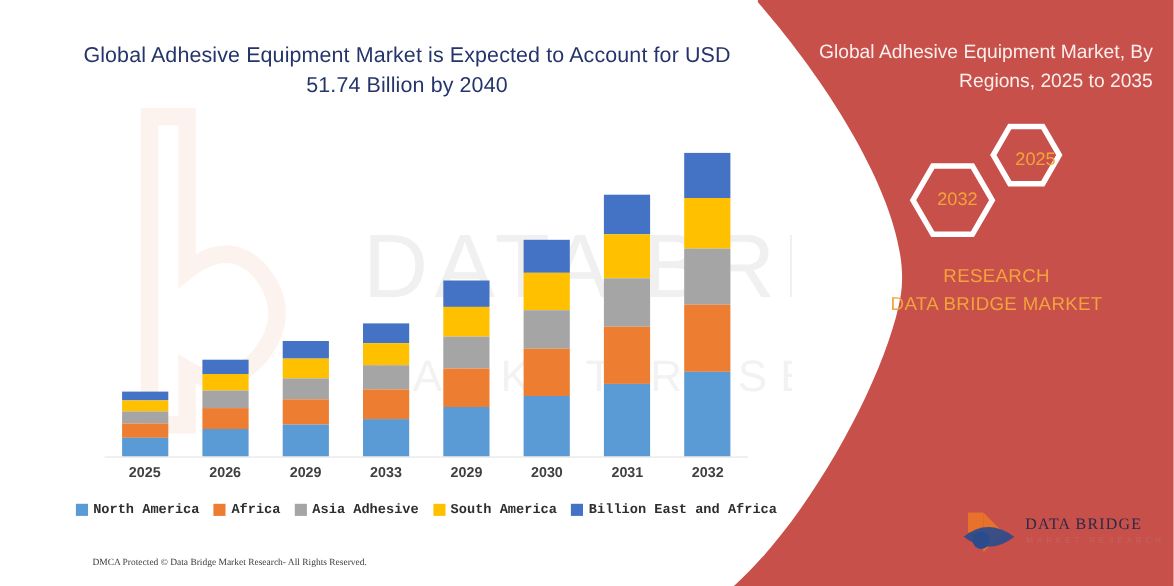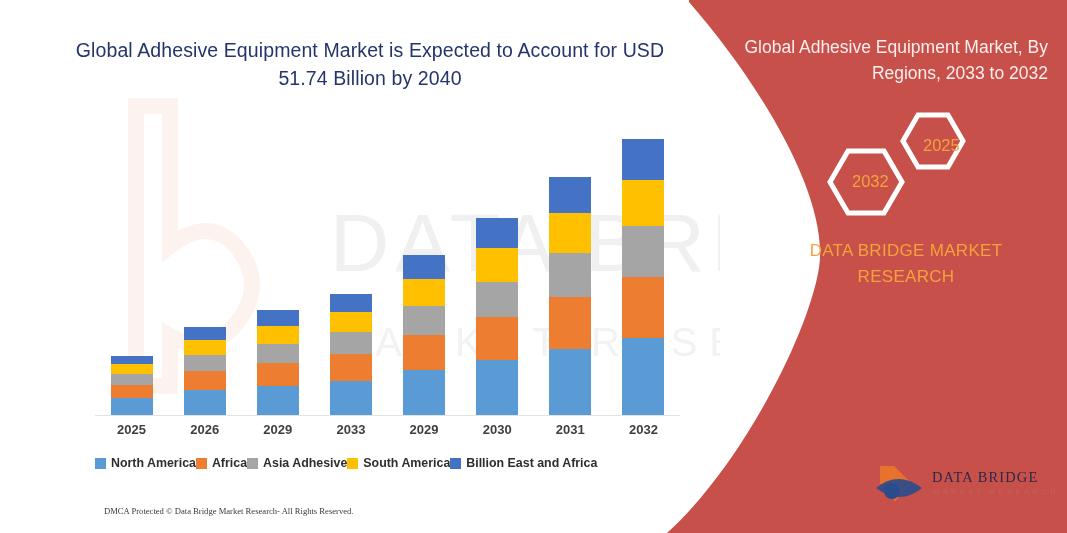--- a/index.html
+++ b/index.html
@@ -87,30 +87,30 @@
   .seg{width:100%;}
 
   .axis-line{position:absolute;left:0;top:415px;width:585px;height:1px;background:#e3e3e3;}
   .xlabels{position:absolute;left:95px;top:422px;width:585px;
            display:flex;justify-content:space-around;}
   .xlab{width:72px;text-align:center;color:#3f3f3f;font-size:13px;font-weight:bold;}
 
   
   .legend{
     position:absolute;left:95px;top:456px;width:585px;
-    display:flex;justify-content:flex-start;align-items:center;
+    display:flex;justify-content:center;align-items:center;gap:13px;font-family:Liberation Mono, monospace;
   }
   .leg-item{display:flex;align-items:center;gap:5px;}
   .leg-sw{width:11px;height:11px;display:block;}
   .leg-tx{font-size:12.4px;font-weight:bold;color:#2e2e2e;white-space:nowrap;}
 
   
   .footer{position:absolute;left:0;top:506px;width:700px;height:22px;}
   .f-left{position:absolute;left:84px;top:0;font-size:8.6px;color:#3a3a3a;
-          font-family:"Liberation Serif", serif;white-space:nowrap;margin-left:20px;}
+          font-family:"Liberation Serif", serif;white-space:nowrap;}
   .f-right{position:absolute;left:401px;top:0;font-size:8.6px;color:#3a3a3a;
            font-family:"Liberation Serif", serif;white-space:nowrap;}
 </style>
 </head>
 <body>
 
 <div id="stage">
 
   <svg class="wm-b" viewBox="0 0 190 300">
     <path d="M18 10 L52 10 L52 150 Q90 120 118 150 Q150 188 118 228 Q88 262 52 240 L52 290 L18 290 Z" fill="none" stroke="#F4A582" stroke-width="16"></path>
@@ -121,34 +121,34 @@
     <div class="wm-line2">MARKET RESEARCH</div>
   </div>
 
   <svg class="red-panel" viewBox="0 0 400 533" preserveAspectRatio="none">
     <path d="M400 0 L400 533 L0 533 L0 533 C70 470 140 340 152 268 C163 196 90 80 22 2 L22 0 Z" fill="#C8504A"></path>
     <path d="M400 0 L400 533 L52 533 C120 468 186 348 198 272 C210 196 130 74 62 0 Z" fill="#C8504A"></path>
   </svg>
 
   <div class="headline">Global Adhesive Equipment Market is Expected to Account for USD 51.74 Billion by 2040</div>
 
-  <div class="rp-title">Global Adhesive Equipment Market, By Regions, 2033 to 2032</div>
+  <div class="rp-title">Global Adhesive Equipment Market, By Regions, 2025 to 2035</div>
 
   <div class="hexwrap">
     <svg width="170" height="105" viewBox="0 0 170 105">
       <polygon points="96,3 126,3 141,29 126,55 96,55 81,29" fill="none" stroke="#ffffff" stroke-width="5"></polygon>
       <polygon points="26,39 62,39 80,70 62,101 26,101 8,70" fill="none" stroke="#ffffff" stroke-width="5"></polygon>
     </svg>
     <div class="hex-label hex-2032-lbl">2032</div>
     <div class="hex-label hex-2025-lbl">2025</div>
   </div>
 
   <div class="dbmr">
+    <div>RESEARCH</div>
     <div>DATA BRIDGE MARKET</div>
-    <div>RESEARCH</div>
   </div>
 
   <div class="logo">
     <svg width="56" height="46" viewBox="0 0 56 46">
       <path d="M8 4 L22 4 L22 22 L8 22 Z" fill="#E8722C"></path>
       <path d="M22 4 L40 22 L22 40 Z" fill="#E8722C"></path>
       <path d="M4 26 Q26 8 50 26 Q28 44 4 26 Z" fill="#2B4C8C" opacity=".92"></path>
       <circle cx="20" cy="29" r="8" fill="#2B4C8C"></circle>
     </svg>
     <div class="logo-name">DATA BRIDGE</div>

